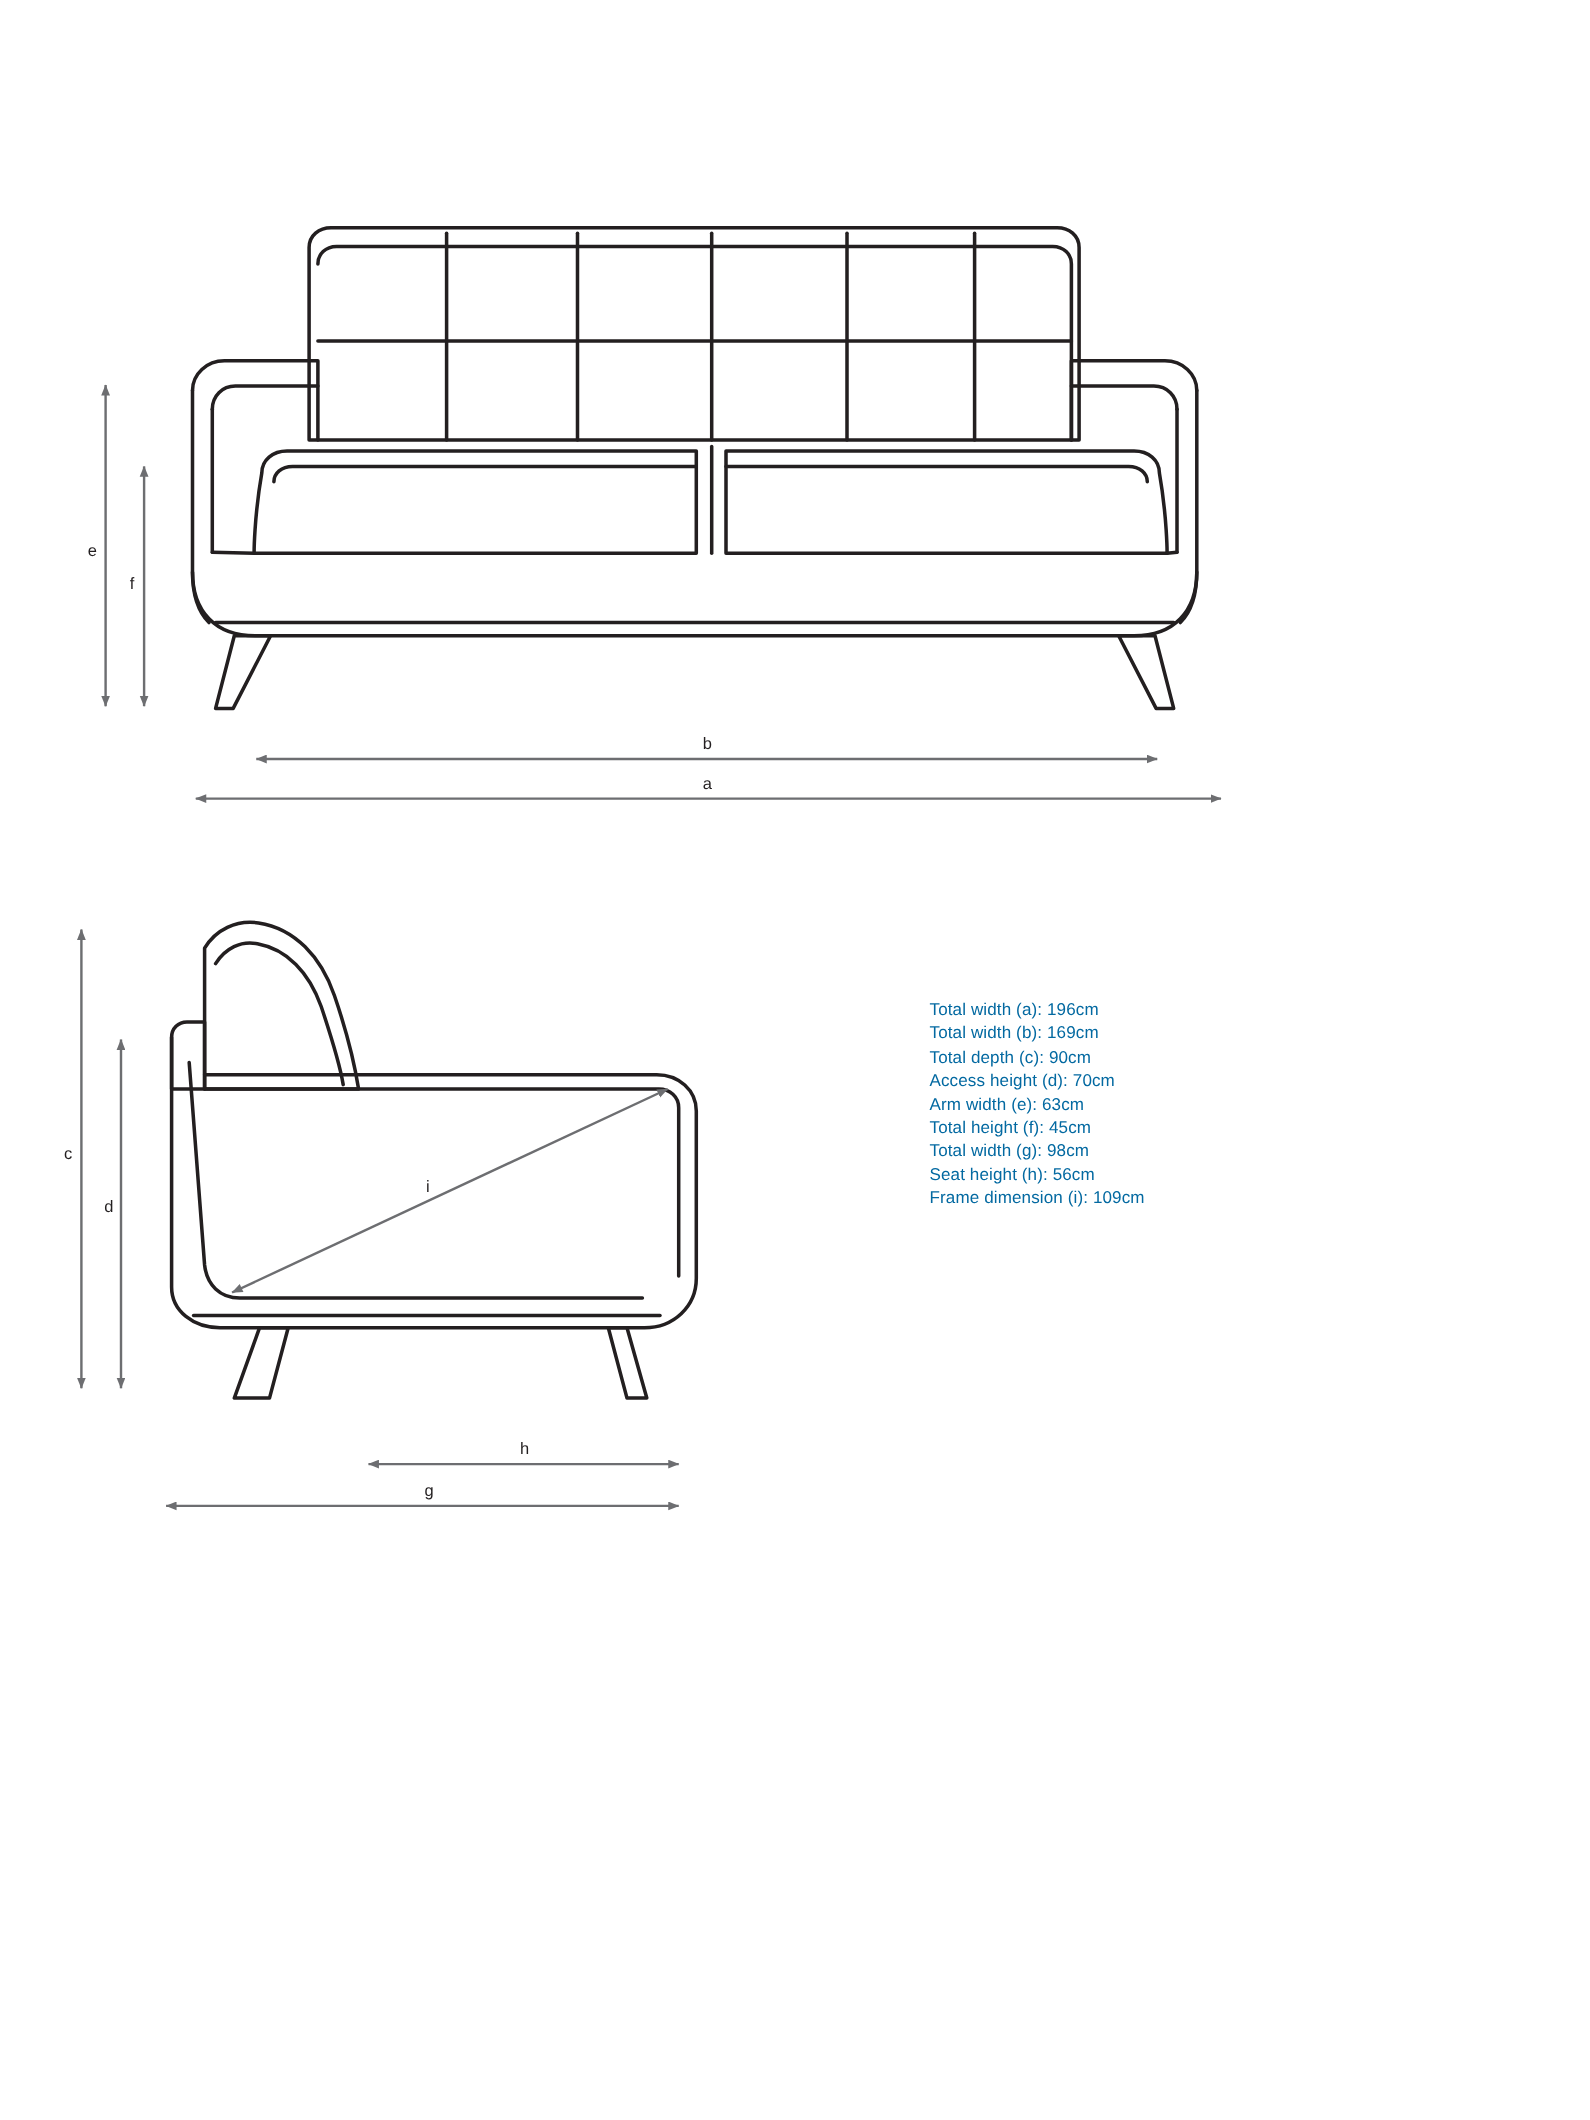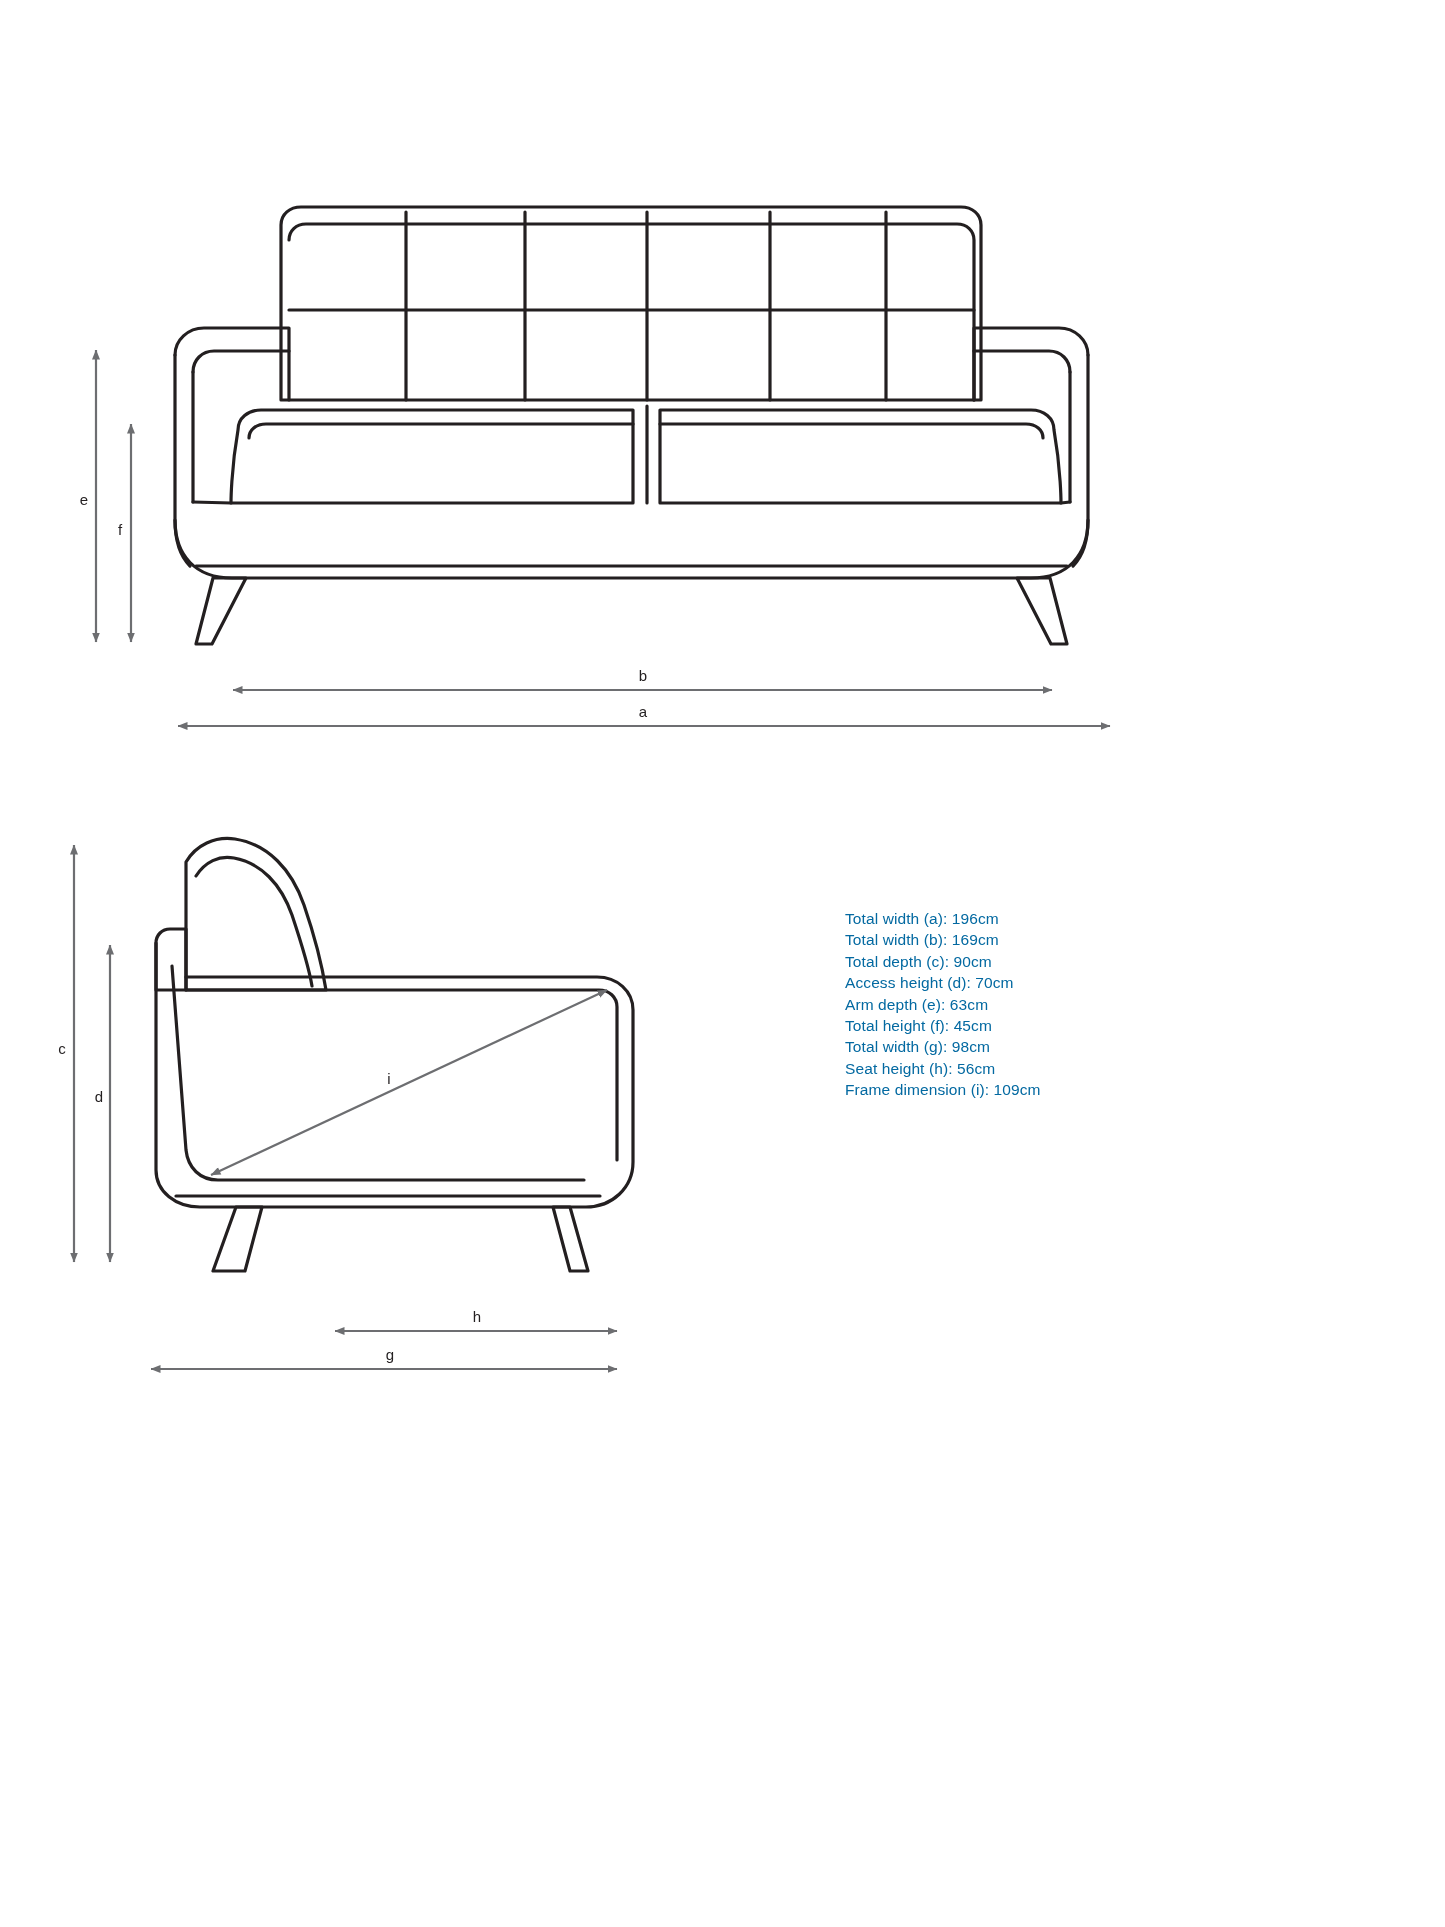--- a/index.html
+++ b/index.html
@@ -151,20 +151,20 @@
     <text class="dim-label" x="389" y="1084" text-anchor="middle">i</text>
     <text class="dim-label" x="477" y="1322" text-anchor="middle">h</text>
     <text class="dim-label" x="390" y="1360" text-anchor="middle">g</text>
   </svg>
 
   <div class="spec-list">
     <div class="spec-line">Total width (a): 196cm</div>
     <div class="spec-line">Total width (b): 169cm</div>
     <div class="spec-line">Total depth (c): 90cm</div>
     <div class="spec-line">Access height (d): 70cm</div>
-    <div class="spec-line">Arm depth (e): 63cm</div>
+    <div class="spec-line">Arm width (e): 63cm</div>
     <div class="spec-line">Total height (f): 45cm</div>
     <div class="spec-line">Total width (g): 98cm</div>
     <div class="spec-line">Seat height (h): 56cm</div>
     <div class="spec-line">Frame dimension (i): 109cm</div>
   </div>
 
 </div>
 
 </body></html>

